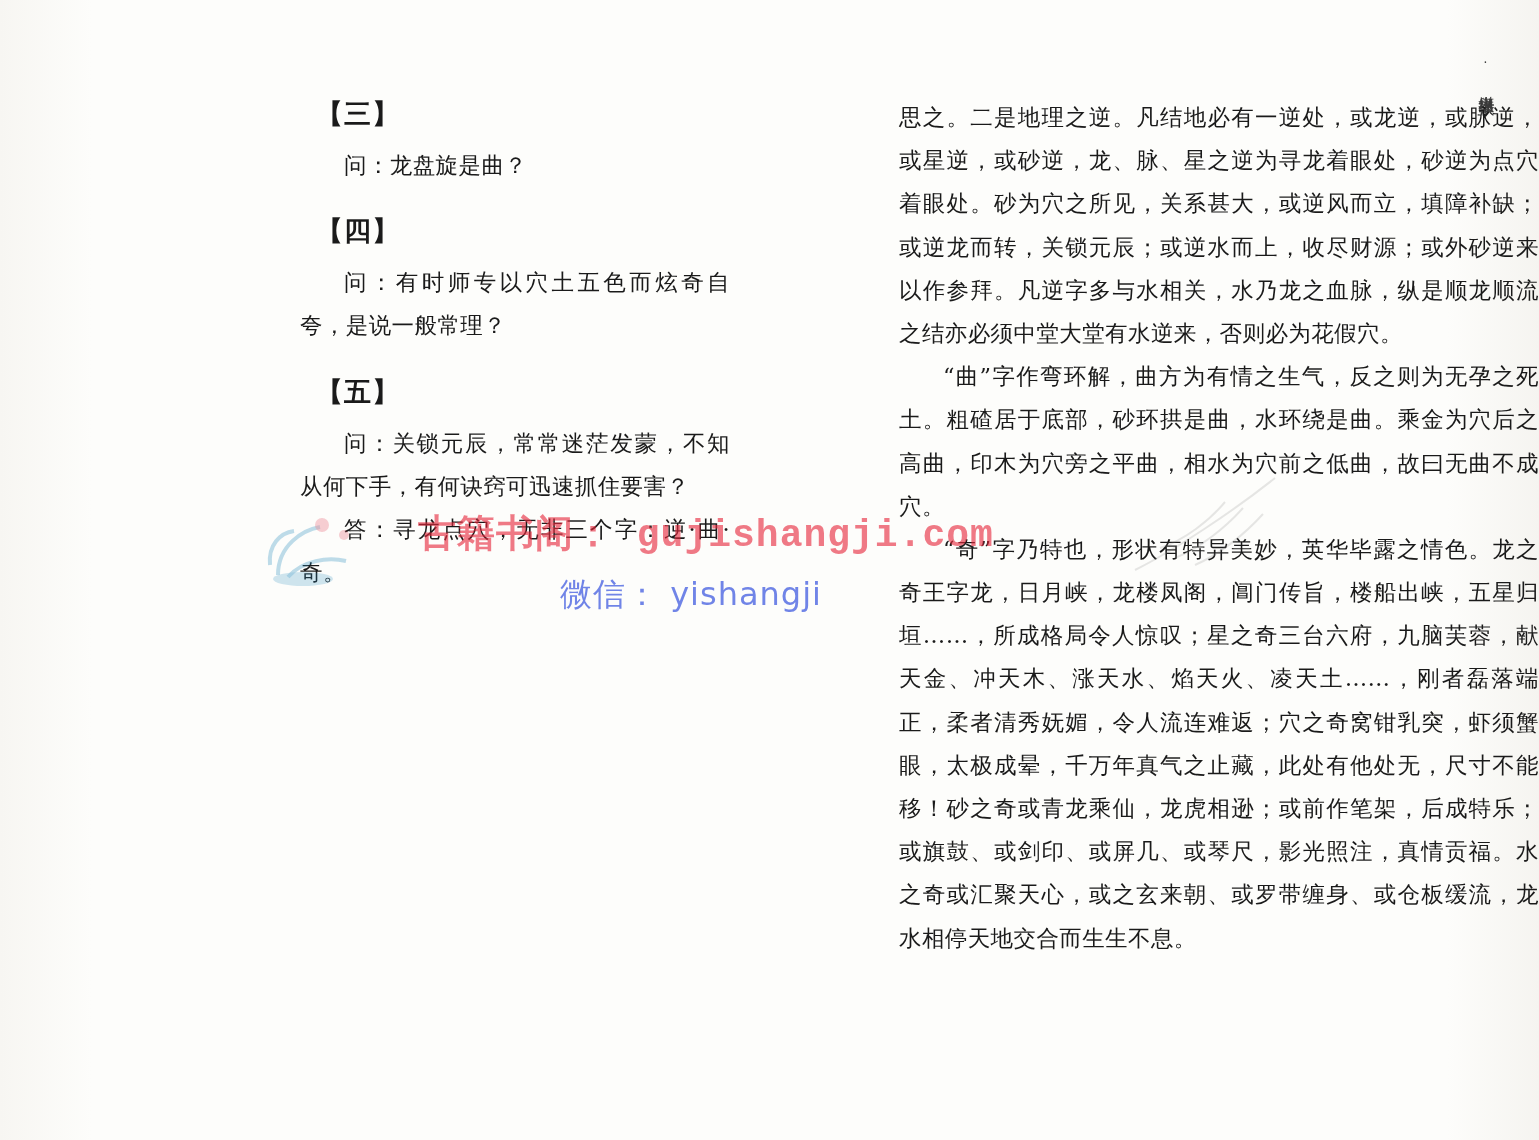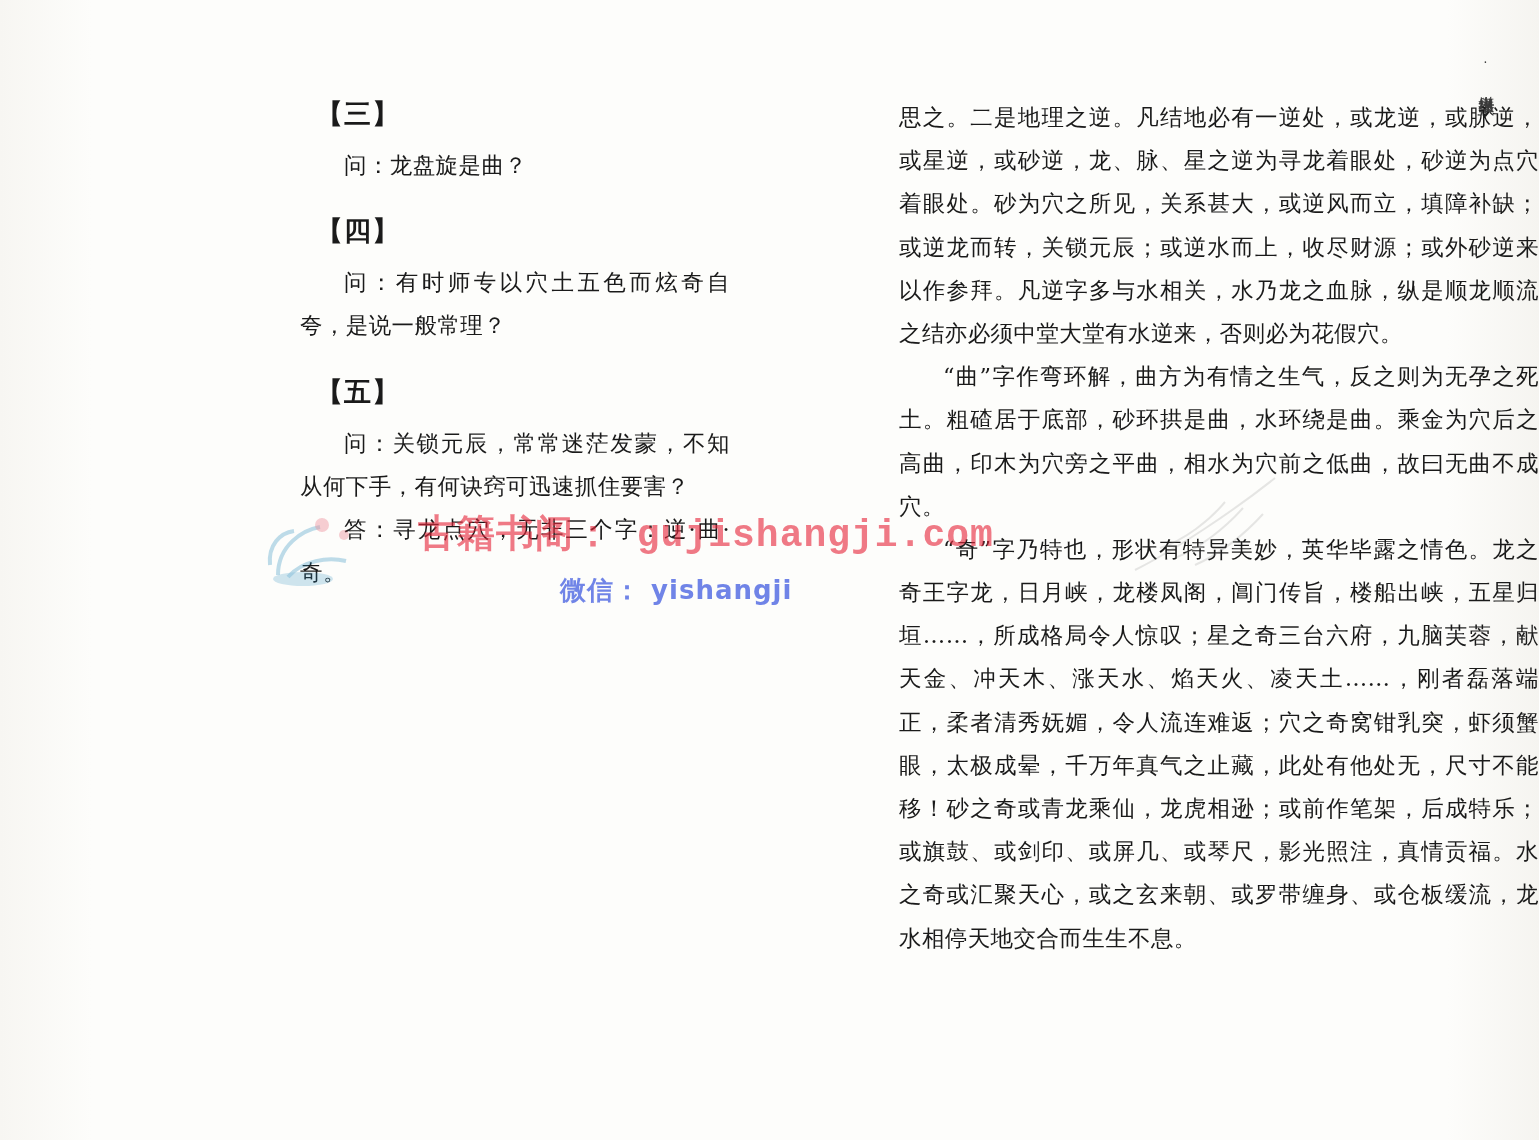--- a/index.html
+++ b/index.html
@@ -93,22 +93,22 @@
     font-size: 38px;
     font-weight: bold;
     font-family: Liberation Mono, monospace;
     color: rgba(230, 40, 60, 0.62);
     letter-spacing: 1px;
     white-space: nowrap;
   }
   .wm-text-sub {
     left: 560px;
     top: 573px;
-    font-size: 26px;
-    font-weight: bold;
+    font-size: 32px;
+    font-weight: normal;
     font-family: "DejaVu Sans", "Liberation Sans", sans-serif;
     color: rgba(40, 70, 220, 0.66);
     letter-spacing: 1px;
     white-space: nowrap;
   }
   .wm-logo {
     left: 258px;
     top: 505px;
     width: 170px;
     height: 86px;

